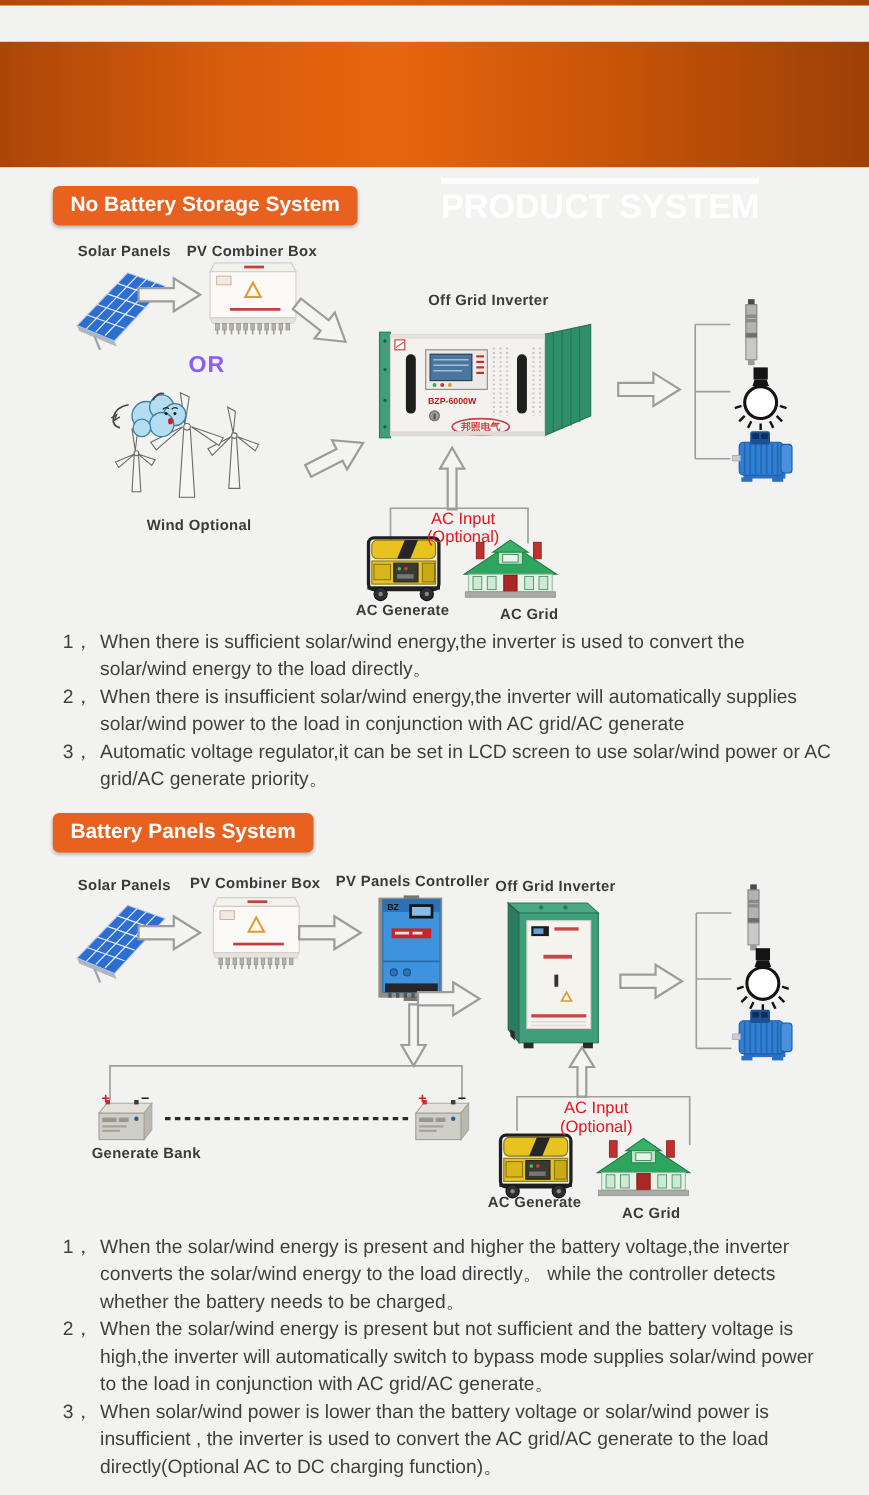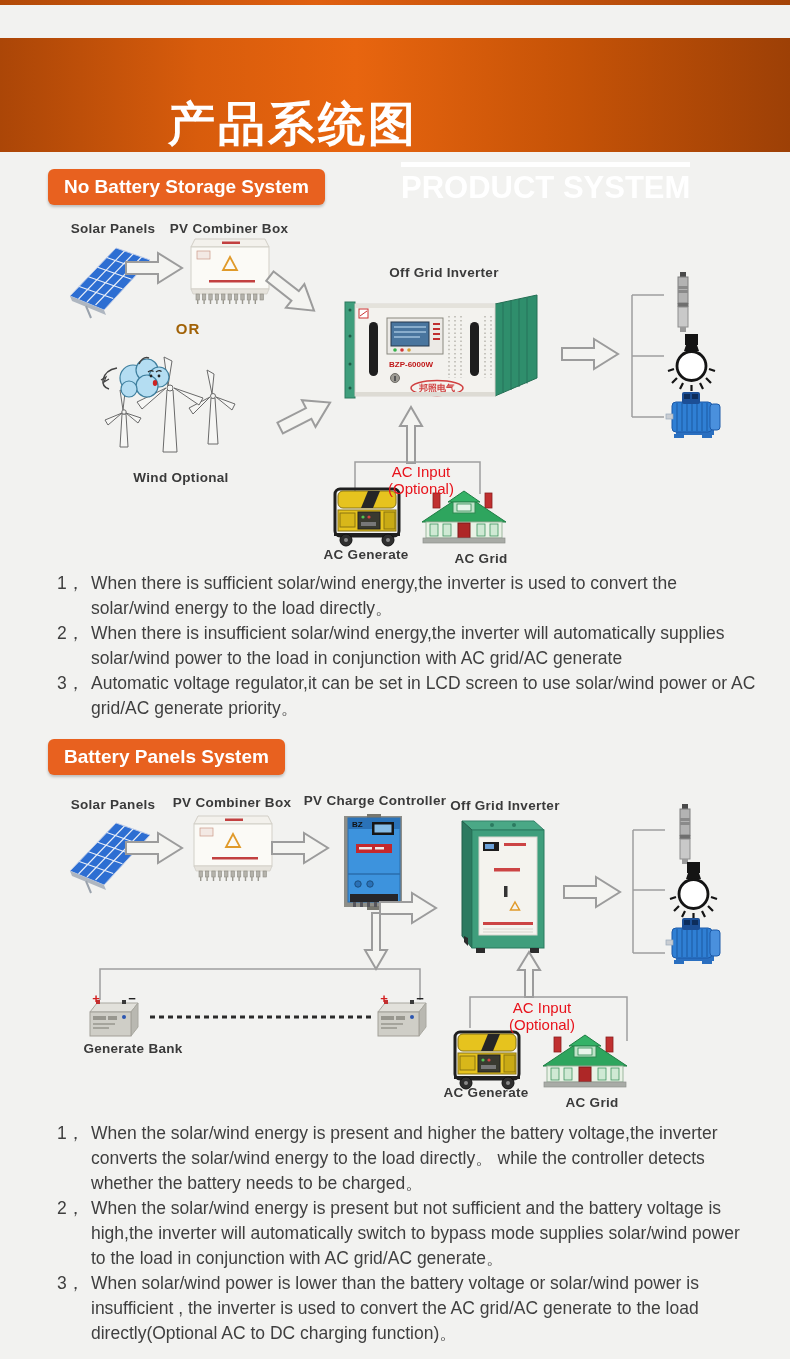--- a/index.html
+++ b/index.html
@@ -13,21 +13,21 @@
         color:#fff;letter-spacing:3px;white-space:nowrap;}
   .t-en{position:absolute;left:401px;top:77px;border-top:5px solid #fff;padding-top:5px;
         font-size:31px;line-height:1;font-weight:bold;color:#fff;white-space:nowrap;margin-top:47px;}
   .badge{position:absolute;left:48px;background:#e8611f;color:#fff;font-size:19px;font-weight:bold;
          line-height:36px;padding:0 16px;border-radius:6px;box-shadow:0 2px 3px rgba(0,0,0,.22);
          white-space:nowrap;}
   .dl{position:absolute;transform:translateX(-50%);font-weight:bold;font-size:13.5px;color:#3a3a3a;
       white-space:nowrap;letter-spacing:.3px;}
   .red-lbl{position:absolute;transform:translateX(-50%);color:#e8131c;font-weight:normal;font-size:15px;
            line-height:17px;text-align:center;white-space:nowrap;}
-  .or-lbl{position:absolute;transform:translateX(-50%);color:#a16207;font-weight:bold;font-size:15px;
+  .or-lbl{position:absolute;transform:translateX(-50%);color:#8b5cf6;font-weight:bold;font-size:21px;
           letter-spacing:1px;}
   .pm{position:absolute;transform:translateX(-50%);font-weight:bold;font-size:13px;line-height:13px;}
   .pm-plus{color:#d42020;}
   .pm-minus{color:#222;}
   .notes{position:absolute;left:57px;width:702px;color:#3f3f3f;font-size:17.5px;line-height:25px;}
   .note{display:flex;}
   .note .n{width:34px;flex:none;}
   .note .t{flex:1;}
   .diag{position:absolute;left:0;}
   svg text{font-family:"Liberation Sans",sans-serif;}
@@ -153,21 +153,20 @@
         <rect x="5" y="27" width="16" height="2" fill="#a5a49c"></rect>
         <circle cx="36" cy="17" r="2" fill="#2c56b0"></circle>
         <rect x="8" y="0" width="4" height="4" fill="#c03030"></rect>
           <rect x="34" y="0" width="4" height="4" fill="#3a3a3a"></rect>
       </g>
     </defs>
   </svg>
 
   <div class="top-strip"></div>
   <div class="band">
-    <span class="t-zh">产品系统图</span>
     <span class="t-en">PRODUCT SYSTEM</span>
   </div>
 
   <div class="badge" style="top:169px">No Battery Storage System</div>
 
   <svg class="diag" style="top:210px" width="790" height="348" viewBox="0 0 790 348">
     <use href="#g-solar" transform="translate(62,28)"></use>
     <use href="#arr" transform="translate(126,40)"></use>
     <use href="#g-combiner" transform="translate(185,23)"></use>
     <use href="#arr" transform="translate(281,52) rotate(38)"></use>
@@ -353,21 +352,21 @@
 
     <use href="#arr" transform="translate(564,86)"></use>
     <path d="M633,42 H665 M633,102 H665 M633,165 H665 M633,42 V165" fill="none" stroke="#9e9e9e" stroke-width="1.5"></path>
     <use href="#g-pump" transform="translate(676,16)"></use>
     <use href="#g-bulb" transform="translate(670,74)"></use>
     <use href="#g-motor" transform="translate(666,128)"></use>
   </svg>
 
   <div class="dl" style="left:113px;top:797px">Solar Panels</div>
   <div class="dl" style="left:232px;top:795px">PV Combiner Box</div>
-  <div class="dl" style="left:375px;top:793px">PV Charge Controller</div>
+  <div class="dl" style="left:375px;top:793px">PV Panels Controller</div>
   <div class="dl" style="left:505px;top:798px">Off Grid Inverter</div>
   <div class="dl" style="left:133px;top:1041px">Generate Bank</div>
   <span class="pm pm-plus" style="left:96px;top:992px">+</span>
   <span class="pm pm-minus" style="left:132px;top:992px">−</span>
   <span class="pm pm-plus" style="left:384px;top:992px">+</span>
   <span class="pm pm-minus" style="left:420px;top:992px">−</span>
   <div class="red-lbl" style="left:542px;top:999px">
     <div>AC Input</div>
     <div>(Optional)</div>
   </div>

